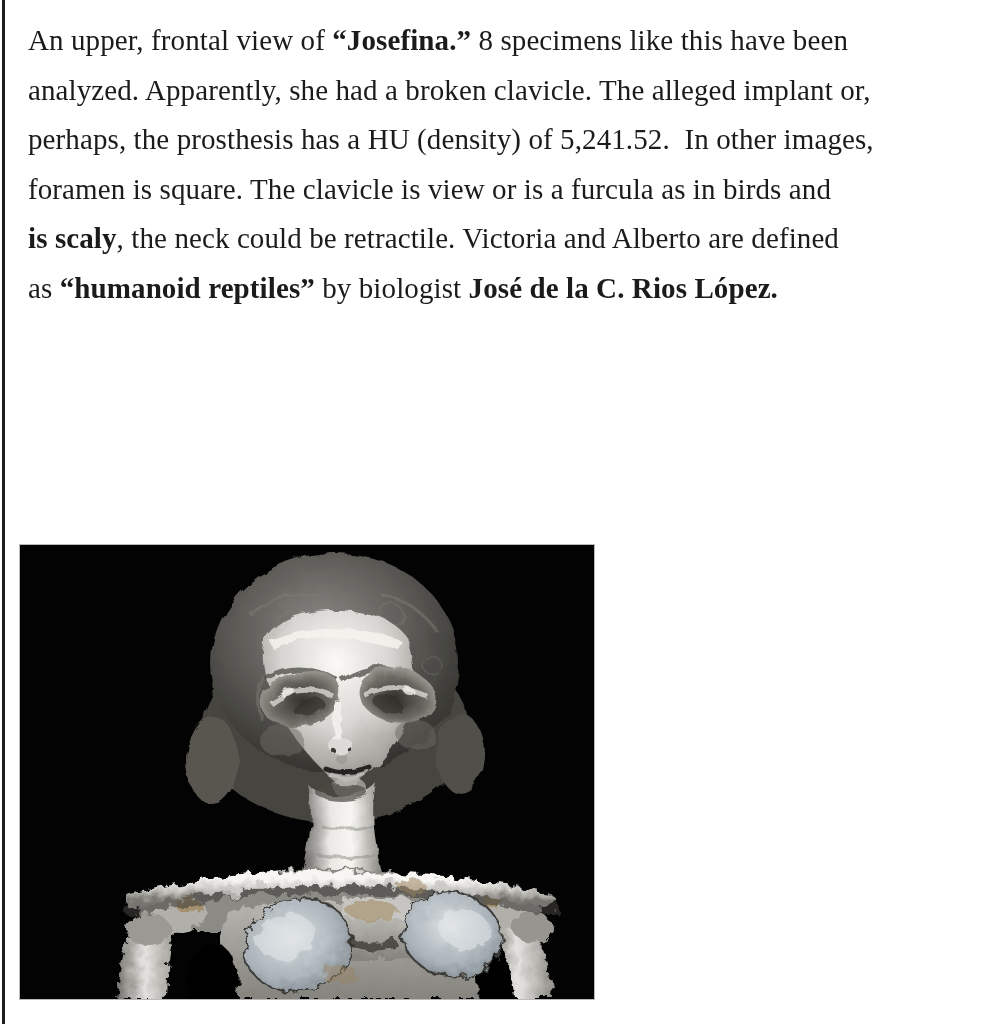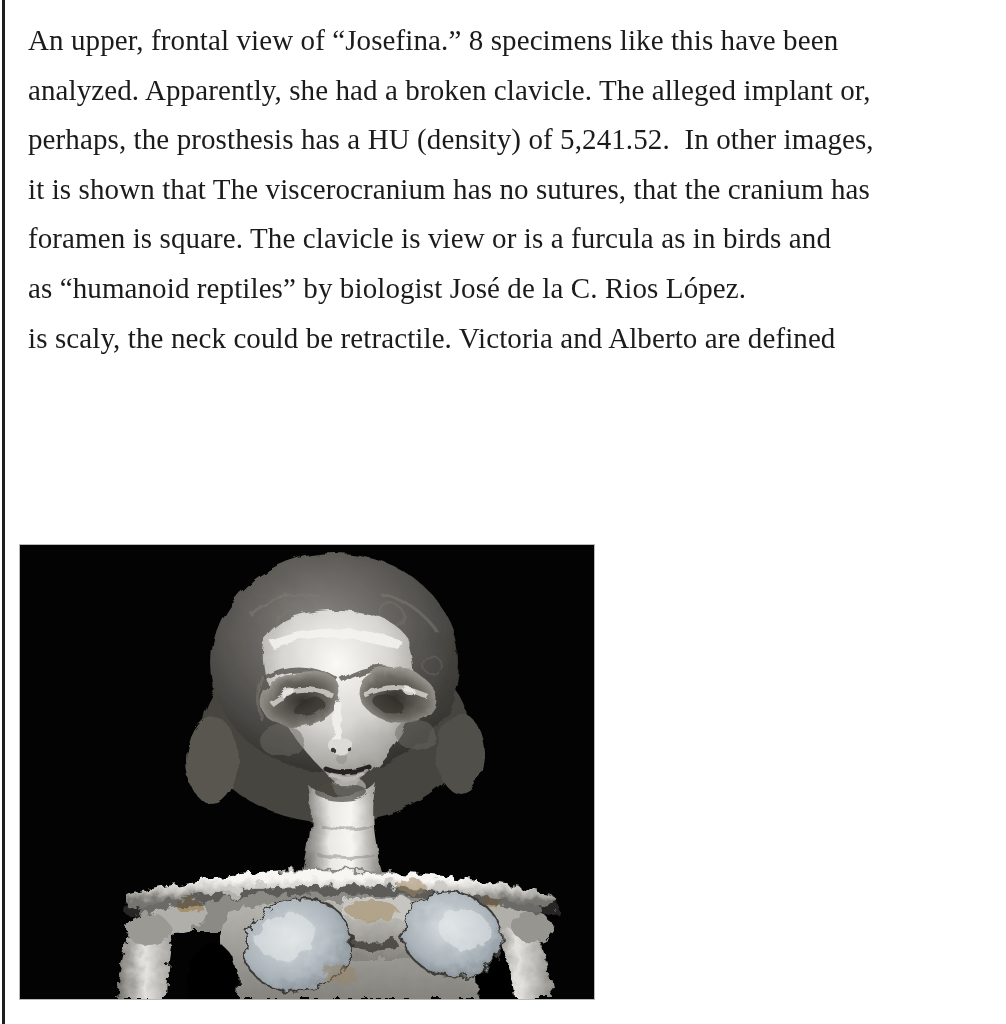--- a/index.html
+++ b/index.html
@@ -23,21 +23,21 @@
   .article {
     position: absolute;
     left: 28px; top: 16px;
     width: 976px;
     font-size: 29px;
     line-height: 49.6px;
     color: #1b1b1b;
     letter-spacing: 0.1px;
   }
   .line { white-space: pre; }
-  .line b { font-weight: normal; }
+  .line b { font-weight: bold; }
   .ct-figure {
     position: absolute;
     left: 19px; top: 544px;
     margin: 0; padding: 0;
     width: 574px; height: 454px;
     border: 1px solid #b9b9b9;
     background: #030303;
     line-height: 0;
   }
   .ct-figure svg { display: block; }
@@ -45,24 +45,23 @@
 </head>
 <body>
 
 <div class="page">
   <div class="left-rule"></div>
 
   <div class="article">
       <div class="line"><span>An upper, frontal view of </span><b>“Josefina.”</b><span> 8 specimens like this have been</span></div>
       <div class="line"><span>analyzed. Apparently, she had a broken clavicle. The alleged implant or,</span></div>
       <div class="line"><span>perhaps, the prosthesis has a HU (density) of 5,241.52.  In other images,</span></div>
-      <div class="line"><span>it is shown that The viscerocranium has no sutures, that the cranium has</span></div>
       <div class="line"><span>foramen is square. The clavicle is view or is a furcula as in birds and</span></div>
+      <div class="line"><b>is scaly</b><span>, the neck could be retractile. Victoria and Alberto are defined</span></div>
       <div class="line"><span>as </span><b>“humanoid reptiles”</b><span> by biologist </span><b>José de la C. Rios López.</b></div>
-      <div class="line"><b>is scaly</b><span>, the neck could be retractile. Victoria and Alberto are defined</span></div>
     </div>
 
   <figure class="ct-figure">
     <svg viewBox="0 0 574 454" width="574" height="454" role="img" aria-label="3D CT volume render of a small humanoid bust: elongated skull, two large eye sockets, short mouth, thin long neck, fused horizontal clavicle bar and dumbbell-shaped sternum, in metallic grayscale on a black background">
       <defs>
         <radialGradient id="domeG" cx="45%" cy="35%" r="75%">
           <stop offset="0%" stop-color="#8a8884"></stop>
           <stop offset="55%" stop-color="#55534f"></stop>
           <stop offset="100%" stop-color="#262522"></stop>
         </radialGradient>

